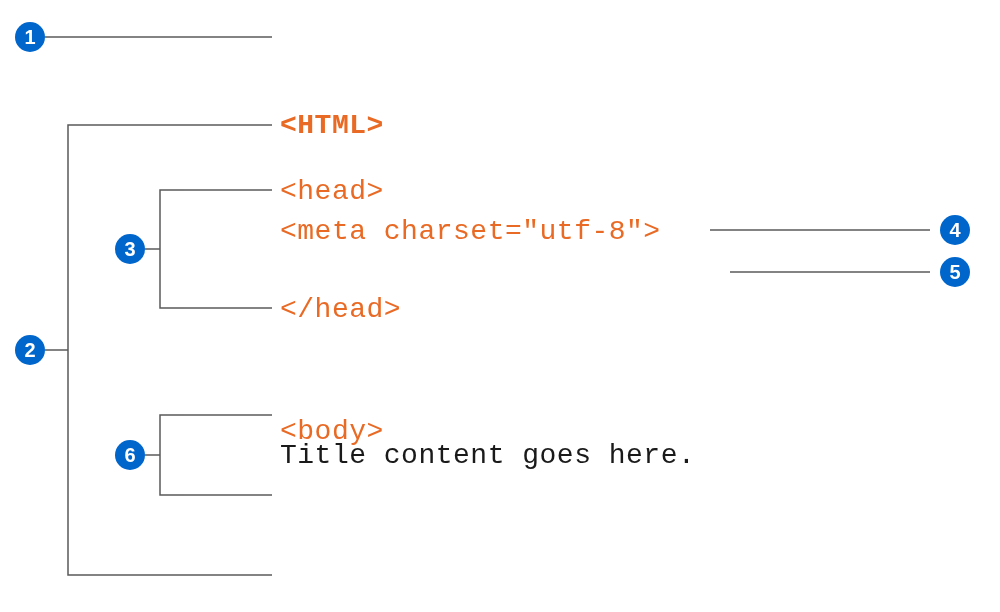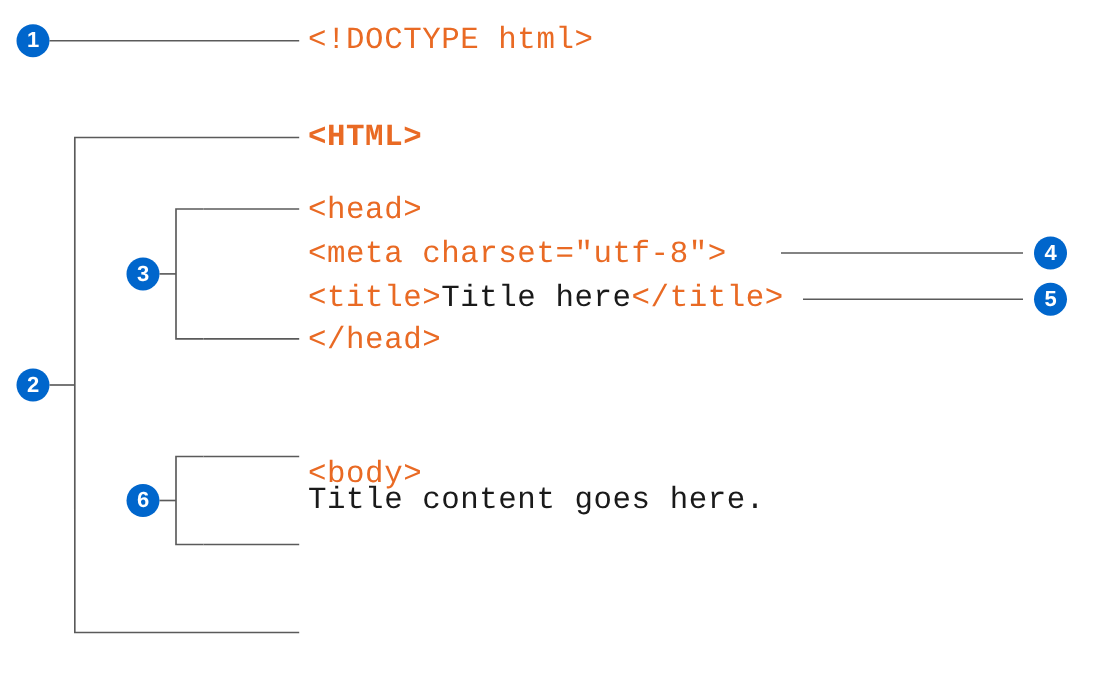--- a/index.html
+++ b/index.html
@@ -82,28 +82,24 @@
     <line x1="185" y1="495" x2="272" y2="495"></line>
   </svg>
 
   <div class="callout" style="left:15px; top:22px;">1</div>
   <div class="callout" style="left:15px; top:335px;">2</div>
   <div class="callout" style="left:115px; top:234px;">3</div>
   <div class="callout" style="left:940px; top:215px;">4</div>
   <div class="callout" style="left:940px; top:257px;">5</div>
   <div class="callout" style="left:115px; top:440px;">6</div>
 
-  <div class="code-line orange" style="top:22px;">&lt;!DOCTYPE html&gt;</div>
 
   <div class="code-line orange" style="top:110px;font-weight:bold;">&lt;HTML&gt;</div>
 
   <div class="code-line orange" style="top:176px;">&lt;head&gt;</div>
   <div class="code-line orange" style="top:216px;">&lt;meta charset="utf-8"&gt;</div>
-  <div class="code-line" style="top:256px;">
-    <span class="orange">&lt;title&gt;</span><span class="black">Title here</span><span class="orange">&lt;/title&gt;</span>
-  </div>
   <div class="code-line orange" style="top:294px;">&lt;/head&gt;</div>
 
   <div class="code-line orange" style="top:416px;">&lt;body&gt;</div>
   <div class="code-line black" style="top:440px;">Title content goes here.</div>
 
 
 </div>
 
 </body></html>

